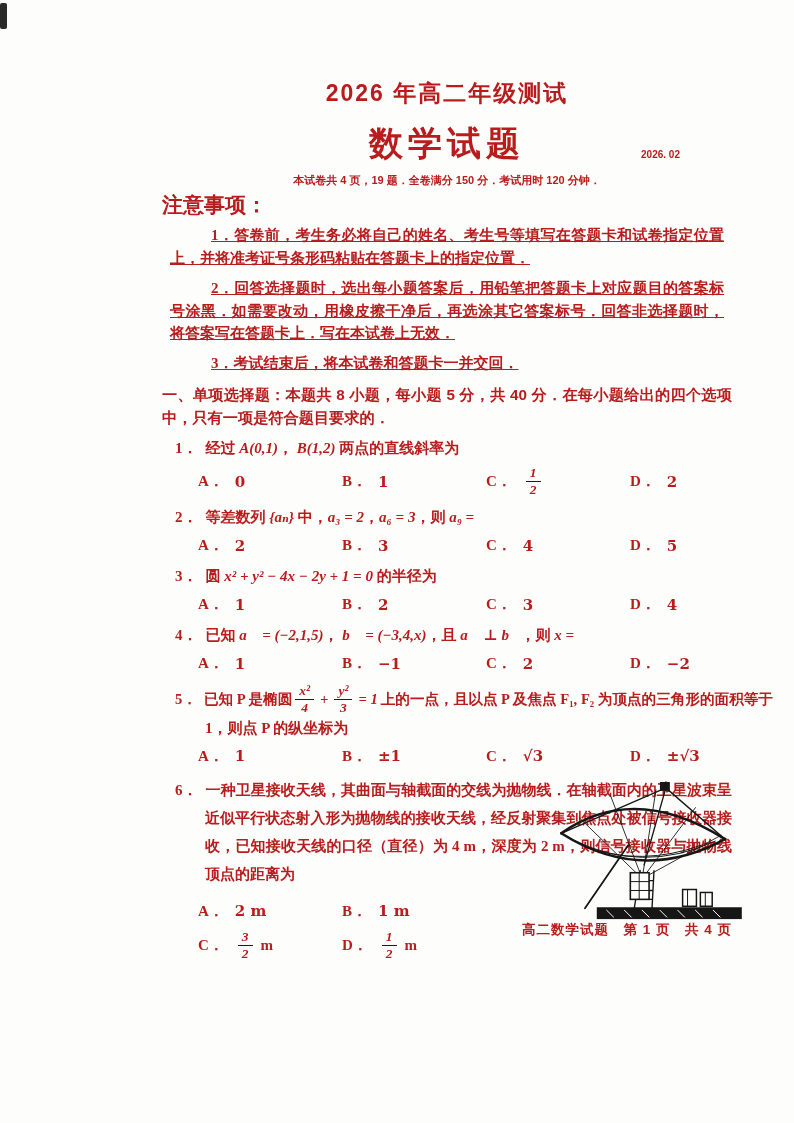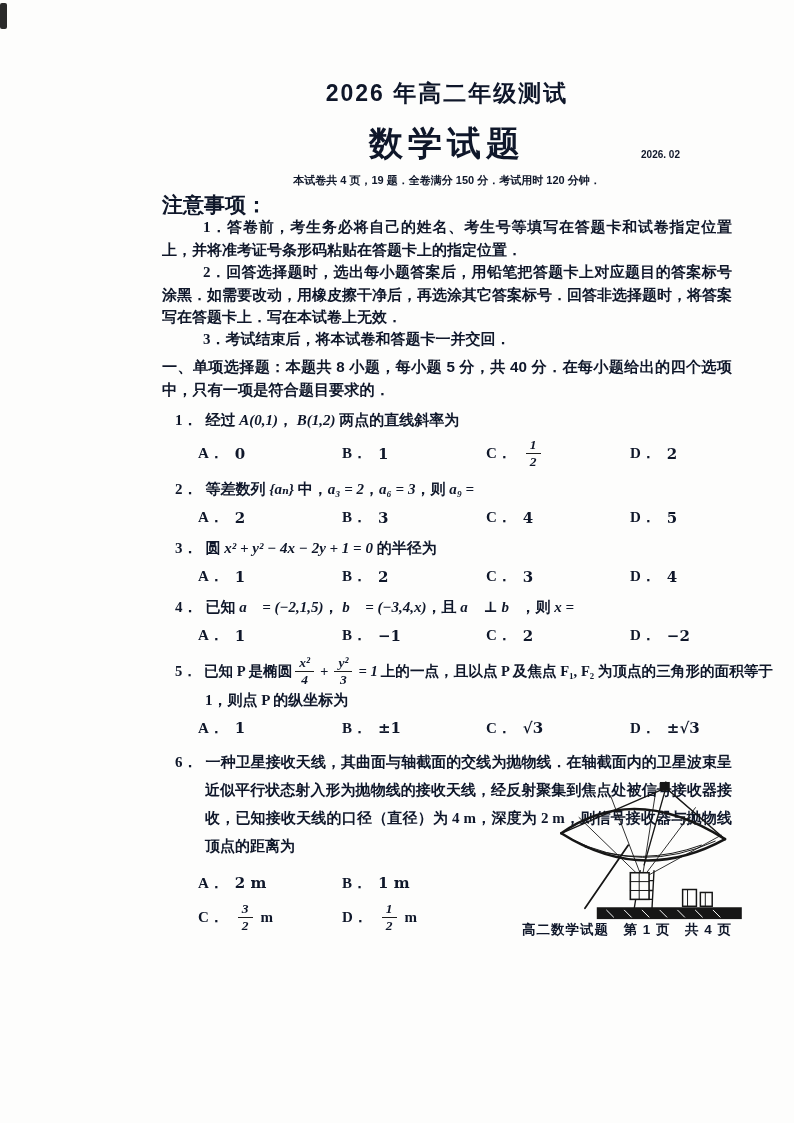--- a/index.html
+++ b/index.html
@@ -1,31 +1,31 @@
 <!DOCTYPE html>
 <html><head>
 <meta charset="utf-8">
 <style>
   html,body{margin:0;padding:0;background:#e8e8e8;}
   .sheet{position:relative;width:794px;height:1123px;background:#fdfdfc;overflow:hidden;
-         font-family:"Liberation Serif","DejaVu Serif",serif;color:#0f172a;font-weight:600;}
+         font-family:"Liberation Serif","DejaVu Serif",serif;color:#b91c1c;font-weight:600;}
   .smudge{position:absolute;left:0;top:3px;width:7px;height:26px;background:#2a2a2a;border-radius:2px;}
   .col{position:absolute;left:162px;top:0;width:570px;}
   .hei{font-family:"Liberation Sans","DejaVu Sans",sans-serif;font-weight:700;}
 
   header{margin-top:78px;text-align:center;}
   .t1{font-size:23px;line-height:30px;margin:0;letter-spacing:2px;}
   .t2row{position:relative;height:46px;margin-top:2px;}
   .t2{font-size:34px;line-height:46px;margin:12px;letter-spacing:5px;}
   .date{position:absolute;right:52px;bottom:6px;font-size:10px;}
   .meta{margin:7px 0 0;font-size:11px;}
 
   .notes{margin-top:6px;font-size:15px;line-height:22.4px;}
   .notes-head{margin:0;font-size:21px;}
-  .note{margin:0;text-indent:41px;text-align:justify;}
+  .note{margin:8px;text-indent:41px;text-align:justify;text-decoration:underline;}
   .sec-head{margin:4px 0 0;font-size:15.2px;line-height:23px;text-align:justify;}
 
   .q{margin-top:8px;}
   .stem{margin:0;font-size:15px;line-height:23px;padding-left:43px;text-indent:-30px;text-align:justify;}
   .stem.wide{line-height:28px;}
   .cont{padding-left:43px;text-indent:0;}
   .qnum{margin-right:8px;}
   .mi{font-style:italic;}
   .opts{display:flex;align-items:center;padding-left:36px;font-size:15px;margin-top:5px;min-height:23px;}
   .opt{width:144px;display:flex;align-items:center;}

